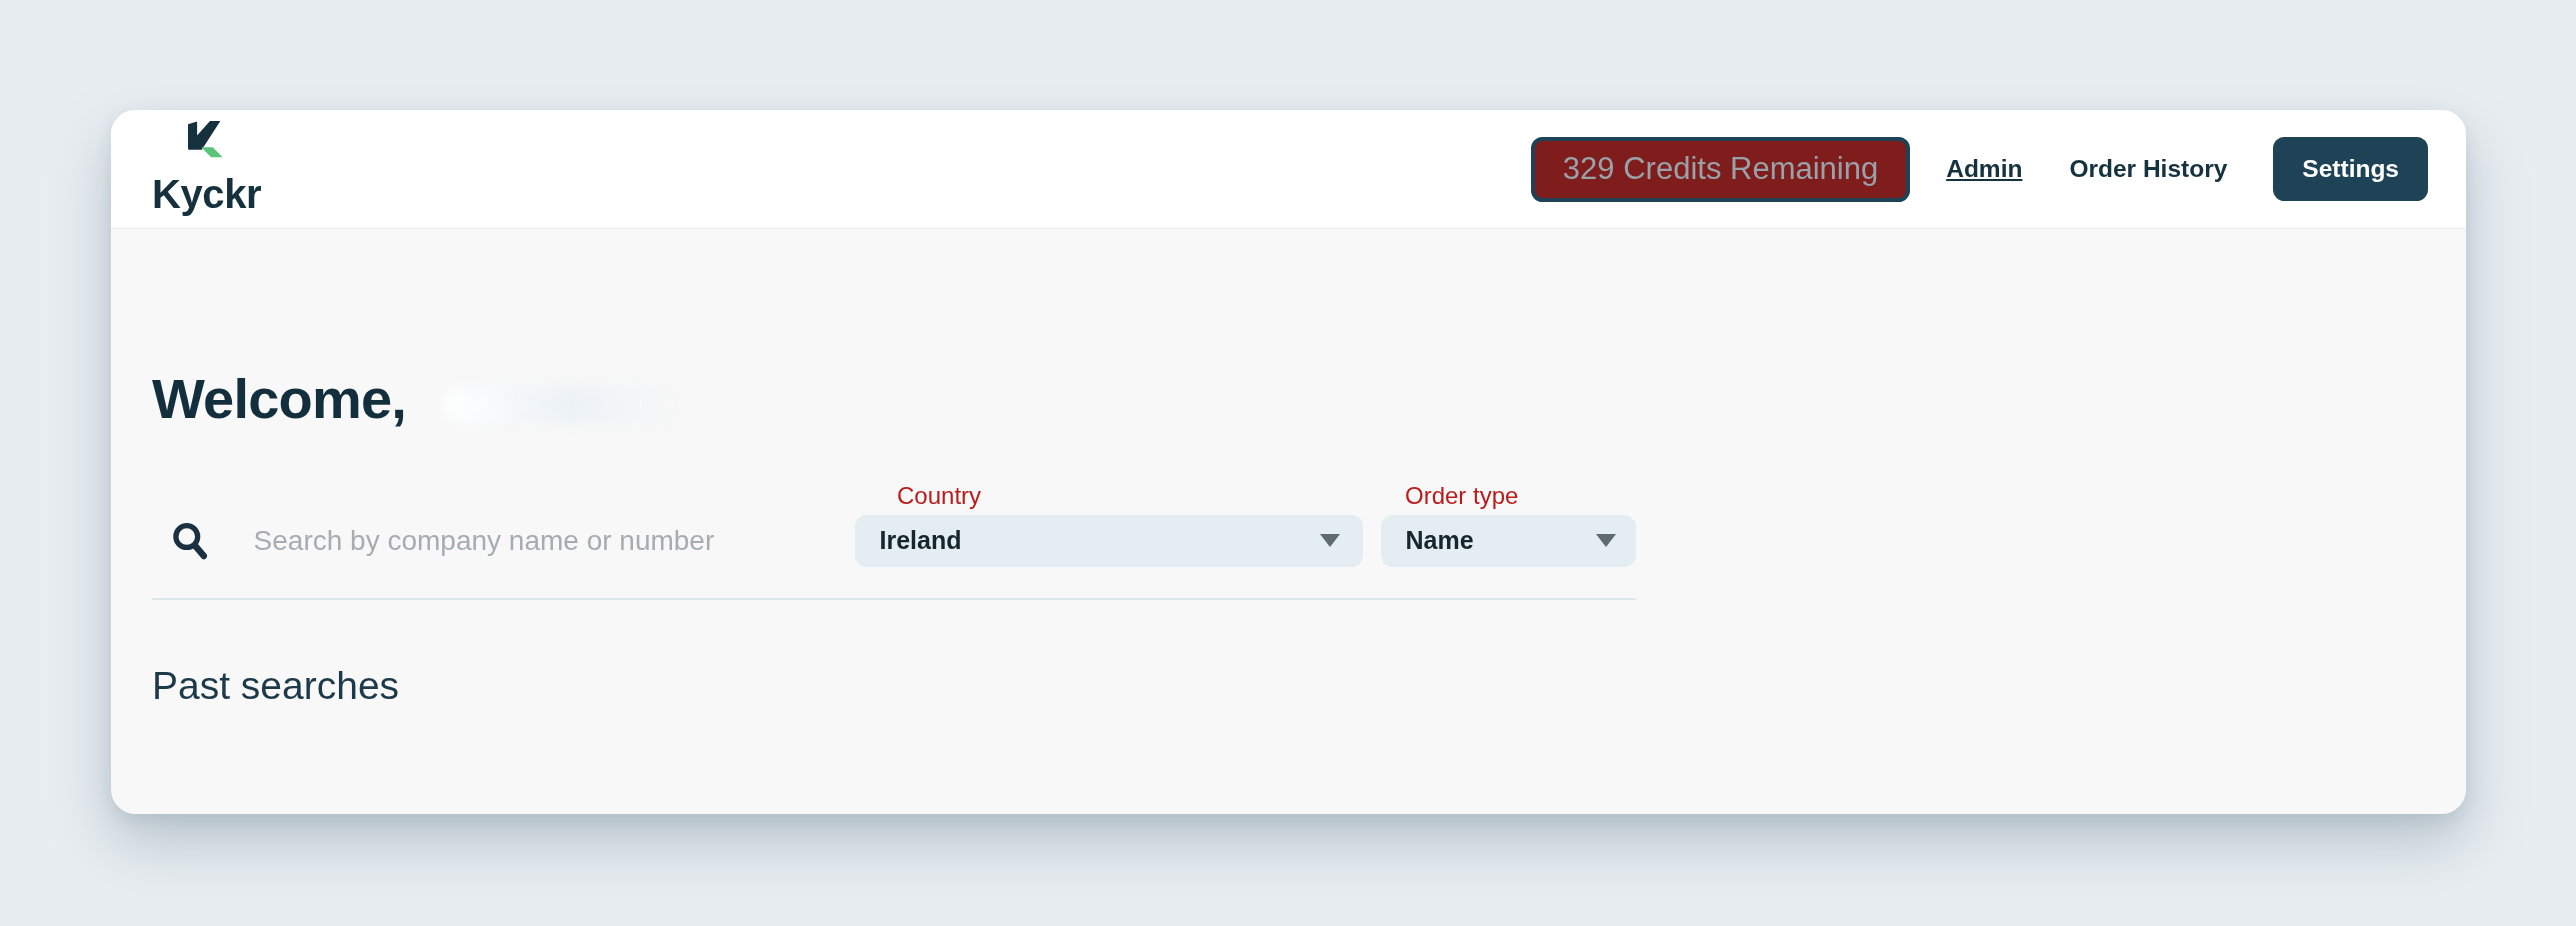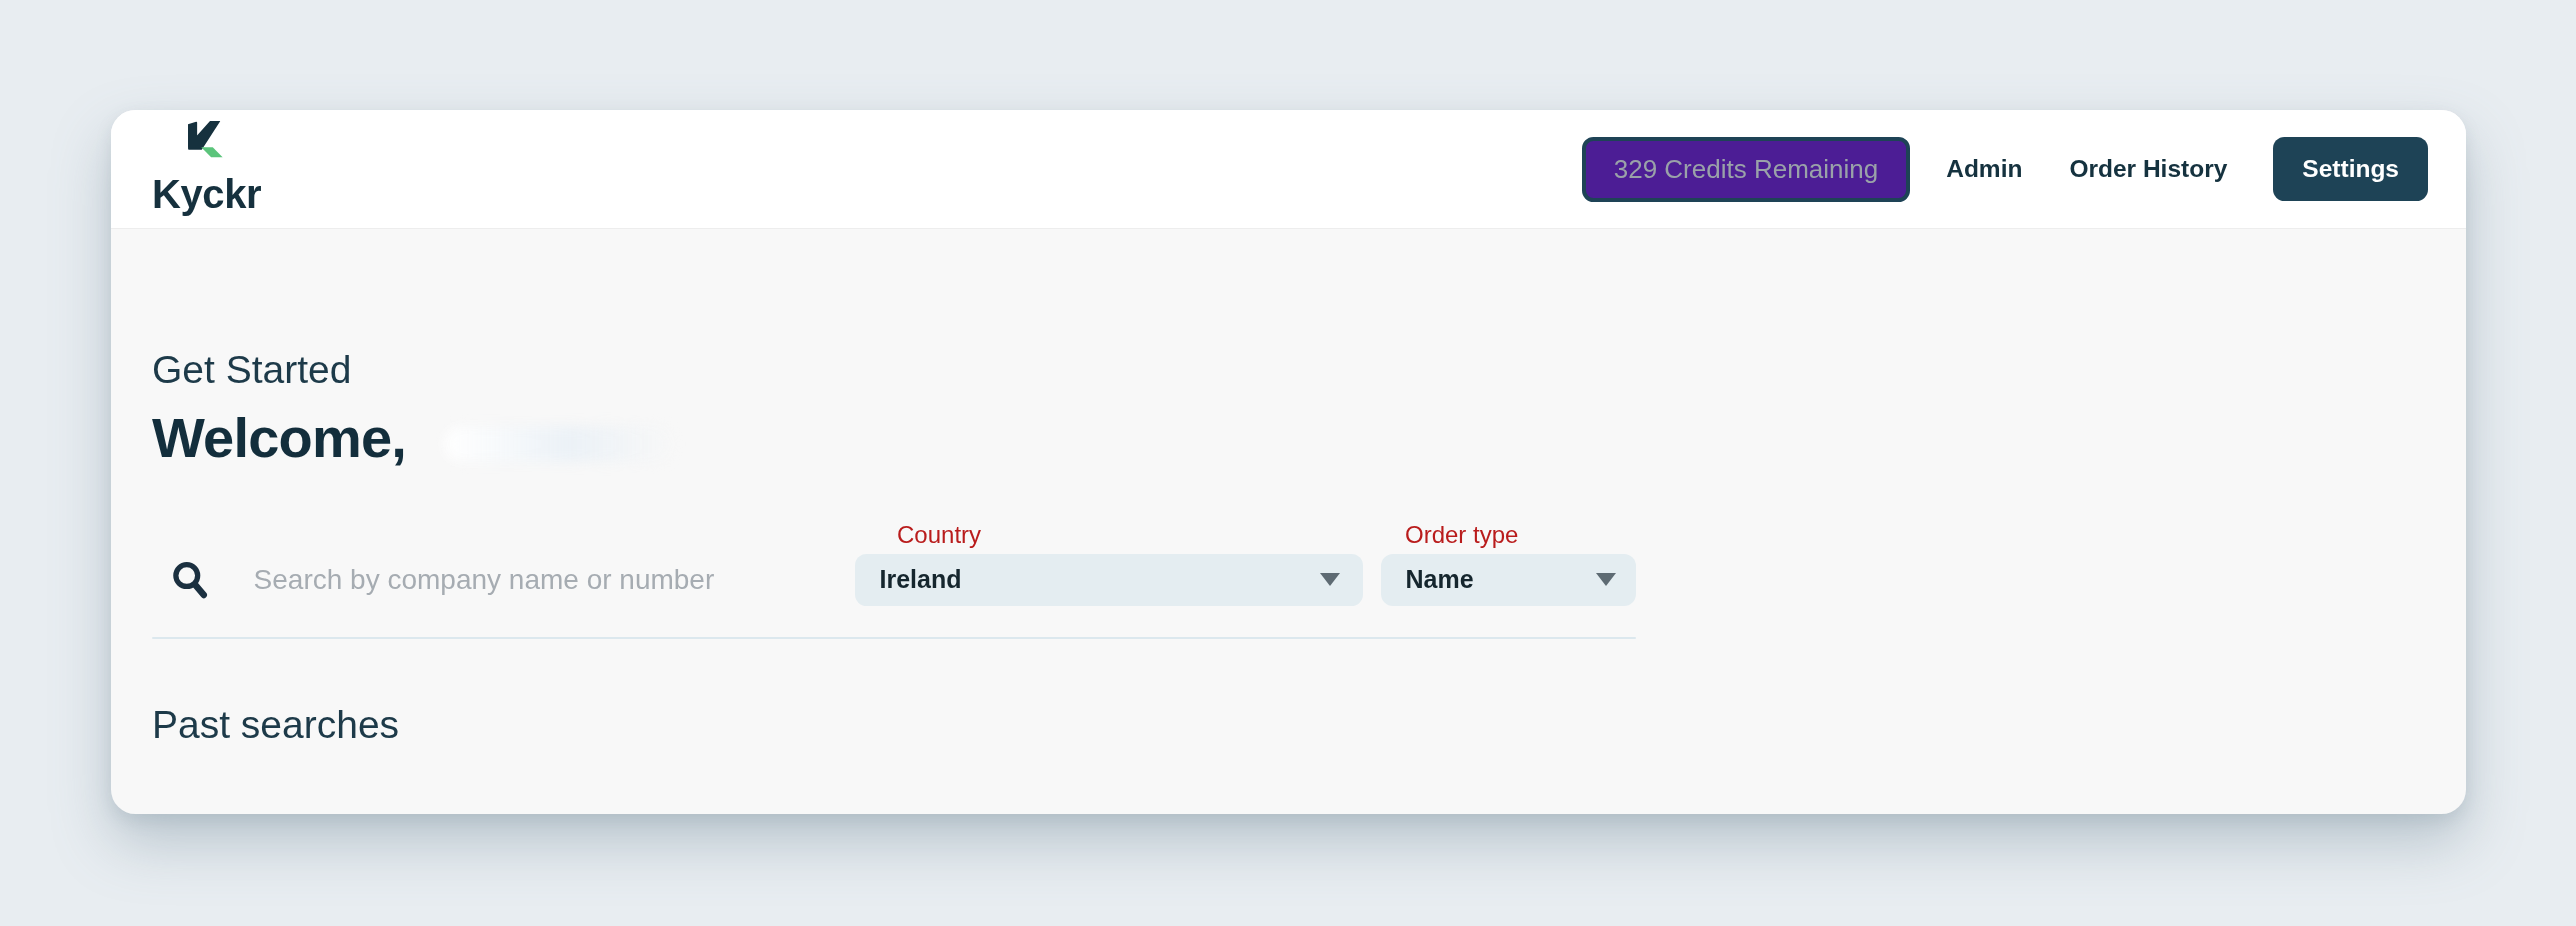--- a/index.html
+++ b/index.html
@@ -23,27 +23,27 @@
     display:flex; align-items:center;
     padding:0 38px 0 41px;
   }
   .logo { display:flex; align-items:center; gap:14.7px; cursor:pointer;flex-direction:column; }
   .logo svg { width:38px; height:37px; display:block; }
   .logo-text { font-size:40px; font-weight:700; color:#16313e; letter-spacing:-0.4px; }
 
   .credits-box {
     margin-left:auto; height:65px;
     border:4.9px solid #1e4356; border-radius:11.4px;
-    background:#4c1d95;
+    background:#7f1d1d;
     display:flex; align-items:center;
     padding:0 28px;
-    font-size:26px; color:#9aa2a9;
+    font-size:31px; color:#9aa2a9;
   }
   .nav-link { font-size:24.5px; font-weight:700; color:#15323f; cursor:pointer; }
-  .nav-admin { margin-left:36px; }
+  .nav-admin { margin-left:36px;text-decoration:underline; }
   .nav-order { margin-left:47px; }
   .settings-btn {
     margin-left:46px; height:64px; padding:0 29px;
     border:none; border-radius:11.4px;
     background:#1e4356; color:#ffffff;
     font-size:24.5px; font-weight:700;
     font-family:inherit;
     display:flex; align-items:center; cursor:pointer;
   }
 
@@ -115,21 +115,20 @@
     </div>
 
     <div class="nav-link nav-admin">Admin</div>
     <div class="nav-link nav-order">Order History</div>
 
     <button class="settings-btn">Settings</button>
   </div>
 
   <div class="content">
 
-    <div class="eyebrow">Get Started</div>
 
     <div class="welcome-row">
       <span class="welcome">Welcome,</span>
       <span class="redacted"></span>
     </div>
 
     <div class="search-row">
 
       <span class="search-icon">
         <svg viewBox="0 0 44 47" aria-hidden="true">

